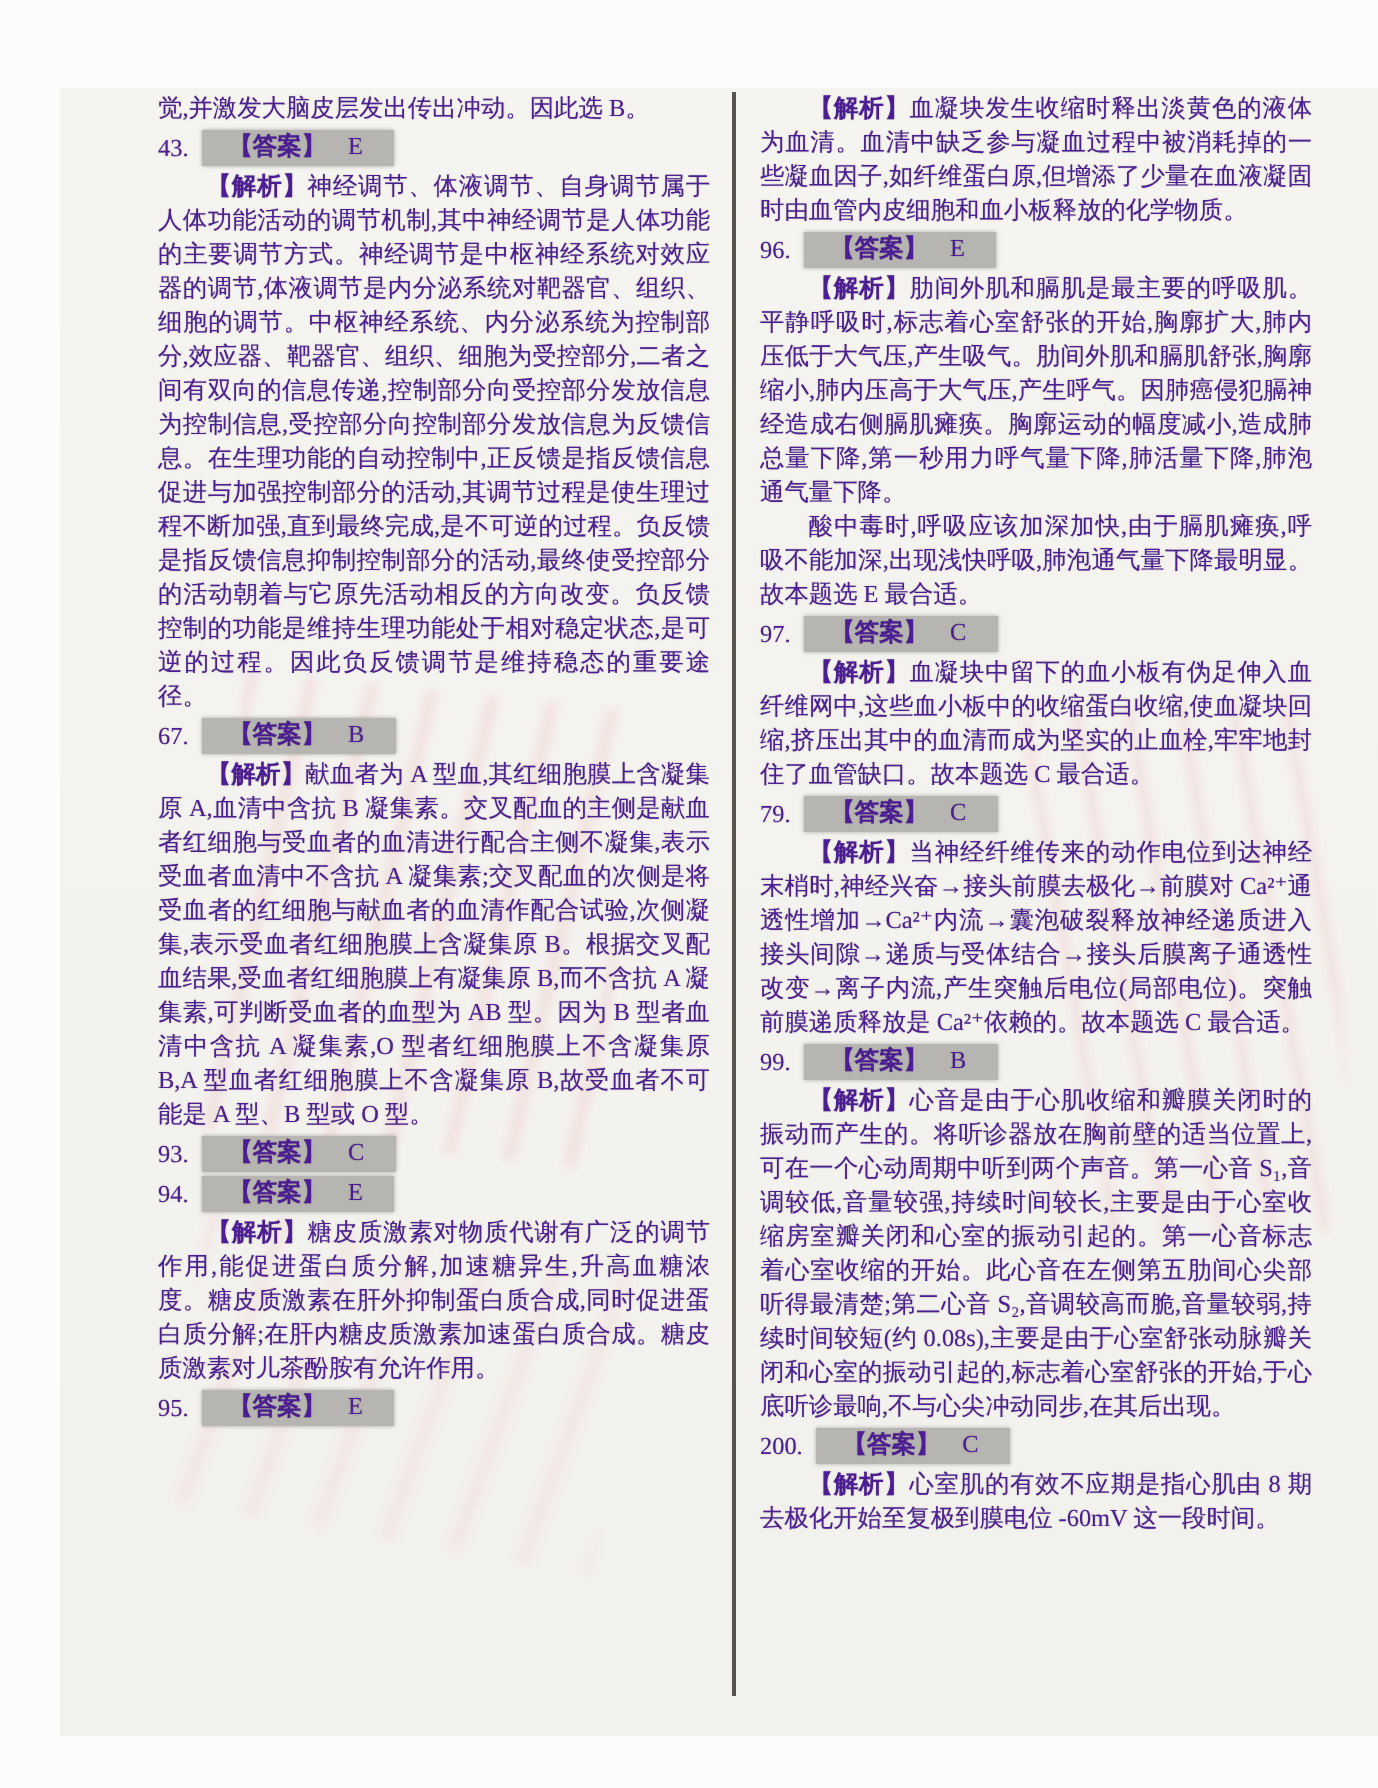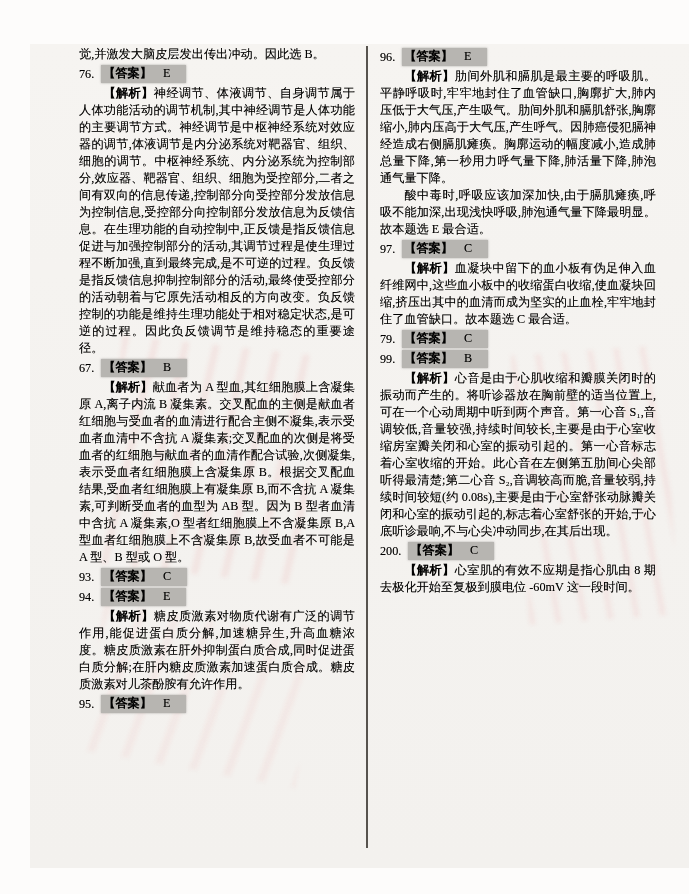--- a/index.html
+++ b/index.html
@@ -9,93 +9,95 @@
         background:linear-gradient(180deg,#f6f4f1 0%,#f4f2ef 55%,#f3f1ee 100%);}
   .divider{position:absolute;left:366px;top:46px;width:2px;height:802px;background:#57534e;}
   .wm{position:absolute;pointer-events:none;filter:blur(2px);}
   .wm1{left:110px;top:345px;width:200px;height:230px;transform:rotate(6deg);
        background:repeating-linear-gradient(97deg,rgba(230,140,140,0.14) 0 7px,rgba(230,140,140,0) 7px 30px);}
   .wm2{left:520px;top:350px;width:150px;height:270px;transform:rotate(-4deg);
        background:repeating-linear-gradient(84deg,rgba(230,140,140,0.13) 0 6px,rgba(230,140,140,0) 6px 26px);}
   .wm3{left:90px;top:620px;width:220px;height:150px;transform:rotate(10deg);
        background:repeating-linear-gradient(100deg,rgba(230,150,150,0.10) 0 8px,rgba(230,150,150,0) 8px 34px);}
   .col{position:absolute;top:46px;width:276px;font-size:12.2px;line-height:17px;
-       color:#000000;text-align:justify;text-shadow:0 0 0.6px rgba(60,55,50,0.5);}
+       color:#4c1d95;text-align:justify;text-shadow:0 0 0.6px rgba(60,55,50,0.5);}
   .col-left{left:79px;}
   .col-right{left:380px;}
   .para{margin:0;text-indent:2em;}
   .para.cont{text-indent:0;}
   .tag{font-weight:bold;}
   .ans-line{display:flex;align-items:center;margin:2px 0;}
   .qnum{margin-right:7px;flex:0 0 auto;}
   .hl{background:#b7b5b1;padding:0 16px 1px 2px;display:inline-block;box-shadow:0 0 2px rgba(120,118,114,0.6);}
-  .ans-label{font-weight:bold;}
+  .ans-label{font-weight:bold;margin-left:11px;}
   .ans-letter{margin-left:11px;font-family:"Liberation Serif","DejaVu Serif",serif;}
 </style>
 </head>
 <body>
 
 <div class="canvas">
   <div class="scan"></div>
   <div class="wm wm1"></div>
   <div class="wm wm2"></div>
   <div class="wm wm3"></div>
   <div class="divider"></div>
 
   <div class="col col-left">
     <p class="para cont"><span>觉,并激发大脑皮层发出传出冲动。因此选 B。</span></p>
 
     <div class="ans-line">
-      <span class="qnum">76.</span>
+      <span class="qnum">43.</span>
       <span class="hl"><span class="ans-label">【答案】</span><span class="ans-letter">E</span></span>
     </div>
     <p class="para"><span class="tag">【解析】</span><span>神经调节、体液调节、自身调节属于人体功能活动的调节机制,其中神经调节是人体功能的主要调节方式。神经调节是中枢神经系统对效应器的调节,体液调节是内分泌系统对靶器官、组织、细胞的调节。中枢神经系统、内分泌系统为控制部分,效应器、靶器官、组织、细胞为受控部分,二者之间有双向的信息传递,控制部分向受控部分发放信息为控制信息,受控部分向控制部分发放信息为反馈信息。在生理功能的自动控制中,正反馈是指反馈信息促进与加强控制部分的活动,其调节过程是使生理过程不断加强,直到最终完成,是不可逆的过程。负反馈是指反馈信息抑制控制部分的活动,最终使受控部分的活动朝着与它原先活动相反的方向改变。负反馈控制的功能是维持生理功能处于相对稳定状态,是可逆的过程。因此负反馈调节是维持稳态的重要途径。</span></p>
 
     <div class="ans-line">
       <span class="qnum">67.</span>
       <span class="hl"><span class="ans-label">【答案】</span><span class="ans-letter">B</span></span>
     </div>
-    <p class="para"><span class="tag">【解析】</span><span>献血者为 A 型血,其红细胞膜上含凝集原 A,离子内流 B 凝集素。交叉配血的主侧是献血者红细胞与受血者的血清进行配合主侧不凝集,表示受血者血清中不含抗 A 凝集素;交叉配血的次侧是将受血者的红细胞与献血者的血清作配合试验,次侧凝集,表示受血者红细胞膜上含凝集原 B。根据交叉配血结果,受血者红细胞膜上有凝集原 B,而不含抗 A 凝集素,可判断受血者的血型为 AB 型。因为 B 型者血清中含抗 A 凝集素,O 型者红细胞膜上不含凝集原 B,A 型血者红细胞膜上不含凝集原 B,故受血者不可能是 A 型、B 型或 O 型。</span></p>
+    <p class="para"><span class="tag">【解析】</span><span>献血者为 A 型血,其红细胞膜上含凝集原 A,血清中含抗 B 凝集素。交叉配血的主侧是献血者红细胞与受血者的血清进行配合主侧不凝集,表示受血者血清中不含抗 A 凝集素;交叉配血的次侧是将受血者的红细胞与献血者的血清作配合试验,次侧凝集,表示受血者红细胞膜上含凝集原 B。根据交叉配血结果,受血者红细胞膜上有凝集原 B,而不含抗 A 凝集素,可判断受血者的血型为 AB 型。因为 B 型者血清中含抗 A 凝集素,O 型者红细胞膜上不含凝集原 B,A 型血者红细胞膜上不含凝集原 B,故受血者不可能是 A 型、B 型或 O 型。</span></p>
 
     <div class="ans-line">
       <span class="qnum">93.</span>
       <span class="hl"><span class="ans-label">【答案】</span><span class="ans-letter">C</span></span>
     </div>
 
     <div class="ans-line">
       <span class="qnum">94.</span>
       <span class="hl"><span class="ans-label">【答案】</span><span class="ans-letter">E</span></span>
     </div>
     <p class="para"><span class="tag">【解析】</span><span>糖皮质激素对物质代谢有广泛的调节作用,能促进蛋白质分解,加速糖异生,升高血糖浓度。糖皮质激素在肝外抑制蛋白质合成,同时促进蛋白质分解;在肝内糖皮质激素加速蛋白质合成。糖皮质激素对儿茶酚胺有允许作用。</span></p>
 
     <div class="ans-line">
       <span class="qnum">95.</span>
       <span class="hl"><span class="ans-label">【答案】</span><span class="ans-letter">E</span></span>
     </div>
   </div>
 
   <div class="col col-right">
+    <p class="para"><span class="tag">【解析】</span><span>血凝块发生收缩时释出淡黄色的液体为血清。血清中缺乏参与凝血过程中被消耗掉的一些凝血因子,如纤维蛋白原,但增添了少量在血液凝固时由血管内皮细胞和血小板释放的化学物质。</span></p>
 
     <div class="ans-line">
       <span class="qnum">96.</span>
       <span class="hl"><span class="ans-label">【答案】</span><span class="ans-letter">E</span></span>
     </div>
-    <p class="para"><span class="tag">【解析】</span><span>肋间外肌和膈肌是最主要的呼吸肌。平静呼吸时,牢牢地封住了血管缺口,胸廓扩大,肺内压低于大气压,产生吸气。肋间外肌和膈肌舒张,胸廓缩小,肺内压高于大气压,产生呼气。因肺癌侵犯膈神经造成右侧膈肌瘫痪。胸廓运动的幅度减小,造成肺总量下降,第一秒用力呼气量下降,肺活量下降,肺泡通气量下降。</span></p>
+    <p class="para"><span class="tag">【解析】</span><span>肋间外肌和膈肌是最主要的呼吸肌。平静呼吸时,标志着心室舒张的开始,胸廓扩大,肺内压低于大气压,产生吸气。肋间外肌和膈肌舒张,胸廓缩小,肺内压高于大气压,产生呼气。因肺癌侵犯膈神经造成右侧膈肌瘫痪。胸廓运动的幅度减小,造成肺总量下降,第一秒用力呼气量下降,肺活量下降,肺泡通气量下降。</span></p>
     <p class="para"><span>酸中毒时,呼吸应该加深加快,由于膈肌瘫痪,呼吸不能加深,出现浅快呼吸,肺泡通气量下降最明显。故本题选 E 最合适。</span></p>
 
     <div class="ans-line">
       <span class="qnum">97.</span>
       <span class="hl"><span class="ans-label">【答案】</span><span class="ans-letter">C</span></span>
     </div>
     <p class="para"><span class="tag">【解析】</span><span>血凝块中留下的血小板有伪足伸入血纤维网中,这些血小板中的收缩蛋白收缩,使血凝块回缩,挤压出其中的血清而成为坚实的止血栓,牢牢地封住了血管缺口。故本题选 C 最合适。</span></p>
 
     <div class="ans-line">
       <span class="qnum">79.</span>
       <span class="hl"><span class="ans-label">【答案】</span><span class="ans-letter">C</span></span>
     </div>
+    <p class="para"><span class="tag">【解析】</span><span>当神经纤维传来的动作电位到达神经末梢时,神经兴奋→接头前膜去极化→前膜对 Ca²⁺通透性增加→Ca²⁺内流→囊泡破裂释放神经递质进入接头间隙→递质与受体结合→接头后膜离子通透性改变→离子内流,产生突触后电位(局部电位)。突触前膜递质释放是 Ca²⁺依赖的。故本题选 C 最合适。</span></p>
 
     <div class="ans-line">
       <span class="qnum">99.</span>
       <span class="hl"><span class="ans-label">【答案】</span><span class="ans-letter">B</span></span>
     </div>
     <p class="para"><span class="tag">【解析】</span><span>心音是由于心肌收缩和瓣膜关闭时的振动而产生的。将听诊器放在胸前壁的适当位置上,可在一个心动周期中听到两个声音。第一心音 S₁,音调较低,音量较强,持续时间较长,主要是由于心室收缩房室瓣关闭和心室的振动引起的。第一心音标志着心室收缩的开始。此心音在左侧第五肋间心尖部听得最清楚;第二心音 S₂,音调较高而脆,音量较弱,持续时间较短(约 0.08s),主要是由于心室舒张动脉瓣关闭和心室的振动引起的,标志着心室舒张的开始,于心底听诊最响,不与心尖冲动同步,在其后出现。</span></p>
 
     <div class="ans-line">
       <span class="qnum">200.</span>
       <span class="hl"><span class="ans-label">【答案】</span><span class="ans-letter">C</span></span>

